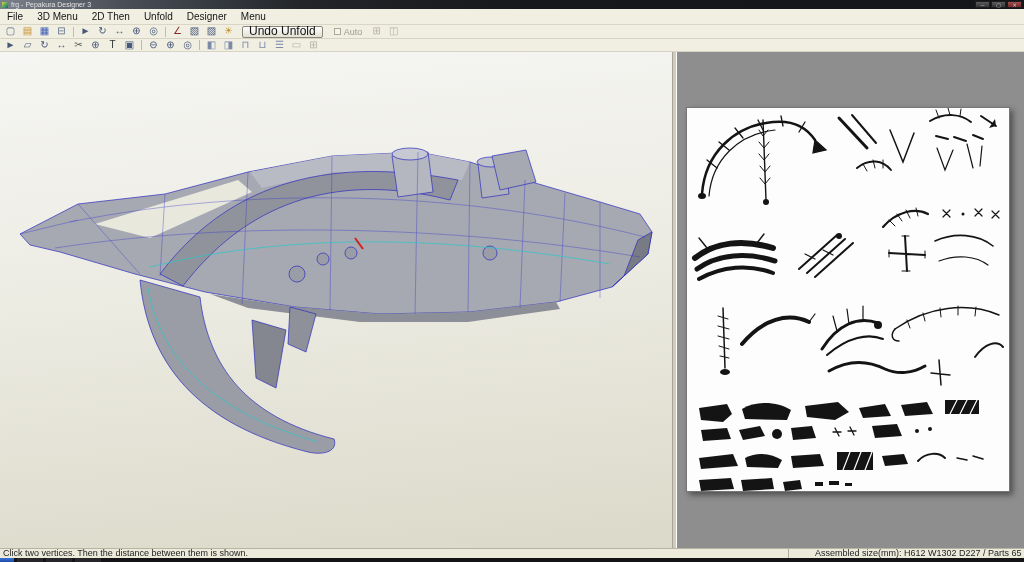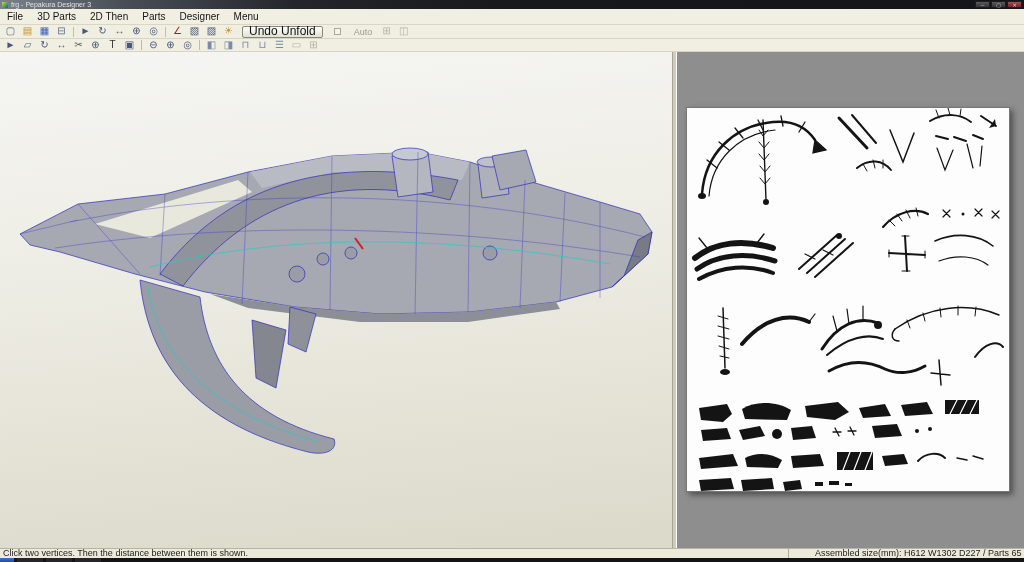--- a/index.html
+++ b/index.html
@@ -28,21 +28,21 @@
   #toolbar1 { height:14px; }
   #toolbar2 { height:13px; }
   .tb-group { display:flex; align-items:center; }
   .tb-icon { display:inline-block; width:17px; height:13px; line-height:12px; text-align:center;
     font-size:10px; color:#47587a; cursor:default; }
   .tb-icon.disabled { color:#b4b2a4; }
   .tb-sep { display:inline-block; width:1px; height:10px; background:#c0bcac; margin:0 3px; }
   .undo-btn { font-size:12px; height:12px; line-height:9px; padding:0 6px; margin:0 5px;
     background:linear-gradient(#fefefe,#e2e0d2); border:1px solid #8a887a; border-radius:2px;
     font-family:"Liberation Sans", sans-serif; color:#111; }
-  .auto-label { display:inline-flex; align-items:center; gap:13px; font-size:9px; color:#9c9a8c; margin:0 6px; }
+  .auto-label { display:inline-flex; align-items:center; gap:3px; font-size:9px; color:#9c9a8c; margin:0 6px; }
   .auto-cb { width:7px; height:7px; border:1px solid #aaa89a; background:#f6f4e8; display:inline-block; }
 
   
   .main { display:flex; height:496px; }
   .viewport3d { width:672px; height:496px; position:relative; overflow:hidden;
     background:linear-gradient(175deg,#f5f5f3 0%,#edece3 45%,#dbd9c9 100%); }
   .splitter { width:5px; background:#cfcbbd; border-left:1px solid #a8a496; border-right:1px solid #ffffff; }
   .viewport2d { flex:1; background:#8e8e8e; position:relative; overflow:hidden; }
   .page { position:absolute; left:9px; top:55px; width:324px; height:385px;
     background-color:#fdfdfd; border:1px solid #777; box-shadow:3px 3px 6px rgba(0,0,0,.45);
@@ -71,23 +71,23 @@
     <span class="title-text">frg - Pepakura Designer 3</span>
     <span class="win-controls" id="win-controls">
         <span class="win-btn">─</span>
         <span class="win-btn">▢</span>
         <span class="win-btn close">✕</span>
       </span>
   </div>
 
   <div class="menubar" id="menubar">
       <span class="menu-item">File</span>
-      <span class="menu-item">3D Parts</span>
+      <span class="menu-item">3D Menu</span>
       <span class="menu-item">2D Then</span>
-      <span class="menu-item">Parts</span>
+      <span class="menu-item">Unfold</span>
       <span class="menu-item">Designer</span>
       <span class="menu-item">Menu</span>
     </div>
 
   <div class="toolbar" id="toolbar1">
     <span class="tb-group" id="tb1-left">
         <span class="tb-icon" style="color: rgb(90, 106, 138);">▢</span>
         <span class="tb-icon" style="color: rgb(199, 146, 48);">▤</span>
         <span class="tb-icon" style="color: rgb(59, 91, 181);">▦</span>
         <span class="tb-icon" style="color: rgb(90, 106, 138);">⊟</span>

